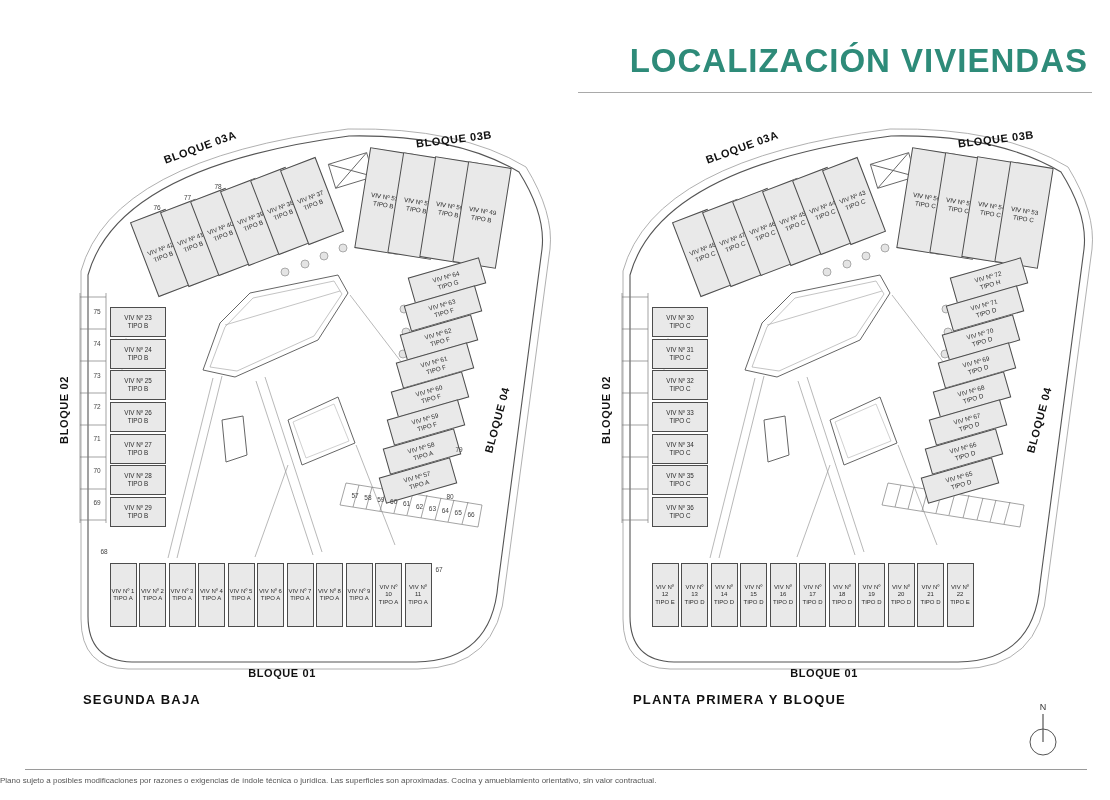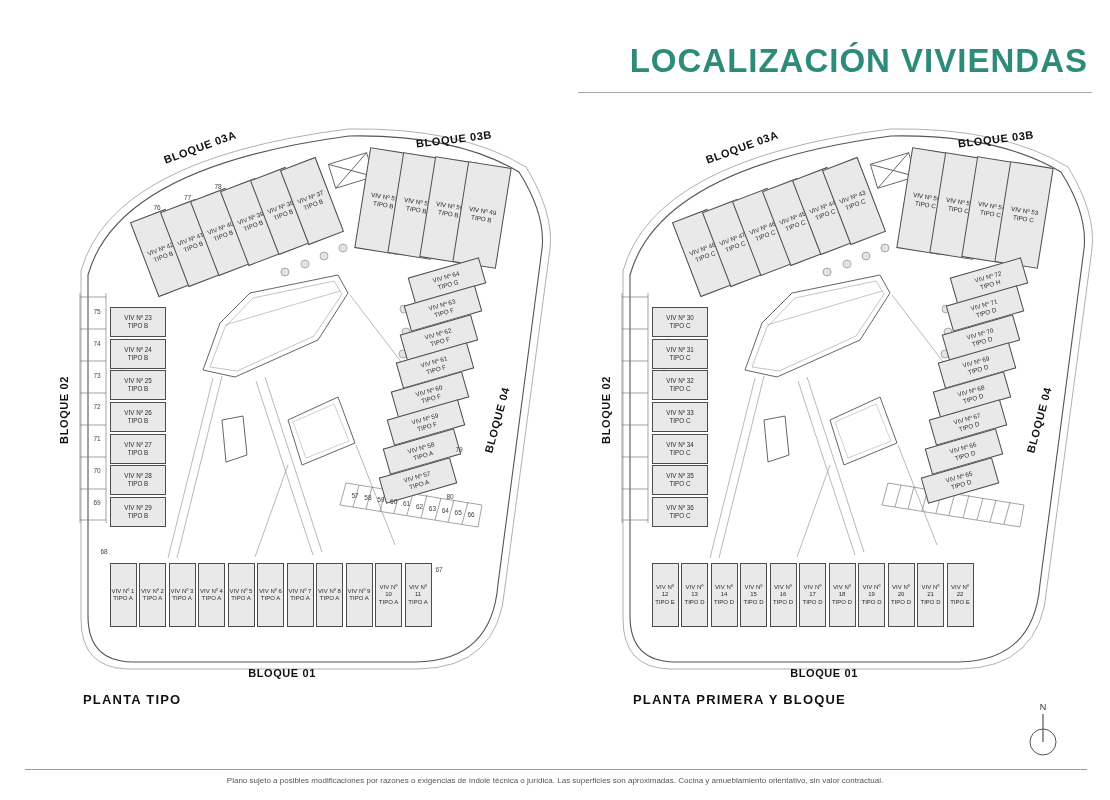--- a/index.html
+++ b/index.html
@@ -23,21 +23,21 @@
   }
   .unit span { display:block; }
   .pnum { position:absolute; transform:translate(-50%,-50%); font-size:6.5px; color:#444; }
   .blk {
     position:absolute; font-weight:bold; font-size:11px; letter-spacing:.6px;
     color:#111; white-space:nowrap;
   }
   .caption { position:absolute; font-weight:bold; font-size:13px; letter-spacing:1.2px; color:#111; }
   .footer-rule { position:absolute; left:25px; top:769px; width:1062px; height:1px; background:#9a9a9a; }
   .footer-text {
-    position:absolute; left:0; top:776px; width:1110px; text-align:center;
+    position:absolute; left:0; top:776px; width:1110px; text-align:left;
     font-size:8px; color:#555;
   }
   .compass { position:absolute; left:1023px; top:698px; }
 </style>
 </head>
 <body>
 
 <svg width="0" height="0" style="position:absolute" aria-hidden="true">
   <defs>
     <g id="planbase" fill="none" stroke="#666" stroke-width="1">
@@ -279,21 +279,21 @@
     <div class="pnum" style="left: 343.7px; top: 376.3px;">60</div>
     <div class="pnum" style="left: 356.6px; top: 378.4px;">61</div>
     <div class="pnum" style="left: 369.5px; top: 380.5px;">62</div>
     <div class="pnum" style="left: 382.4px; top: 382.6px;">63</div>
     <div class="pnum" style="left: 395.3px; top: 384.7px;">64</div>
     <div class="pnum" style="left: 408.2px; top: 386.8px;">65</div>
     <div class="pnum" style="left: 421.1px; top: 388.9px;">66</div>
     <div class="pnum" style="left: 54px; top: 426px;">68</div>
     <div class="pnum" style="left: 389px; top: 444px;">67</div>
   </div>
-<div class="caption" style="left:83px;top:692px">PLANTA TIPO</div>
+<div class="caption" style="left:83px;top:692px">SEGUNDA BAJA</div>
 
 <div class="plan" style="left:592px;top:125px">
   <svg width="510" height="560" viewBox="0 0 510 560">
       <use href="#planbase"></use>
     </svg>
   <div class="blk" style="left:150px;top:22px;transform:translate(-50%,-50%) rotate(-20deg)">BLOQUE 03A</div>
   <div class="blk" style="left:404px;top:14px;transform:translate(-50%,-50%) rotate(-7deg)">BLOQUE 03B</div>
   <div class="blk" style="left:14px;top:285px;transform:translate(-50%,-50%) rotate(-90deg)">BLOQUE 02</div>
   <div class="blk" style="left:447px;top:295px;transform:translate(-50%,-50%) rotate(-75deg)">BLOQUE 04</div>
   <div class="blk" style="left:232px;top:548px;transform:translate(-50%,-50%)">BLOQUE 01</div>

